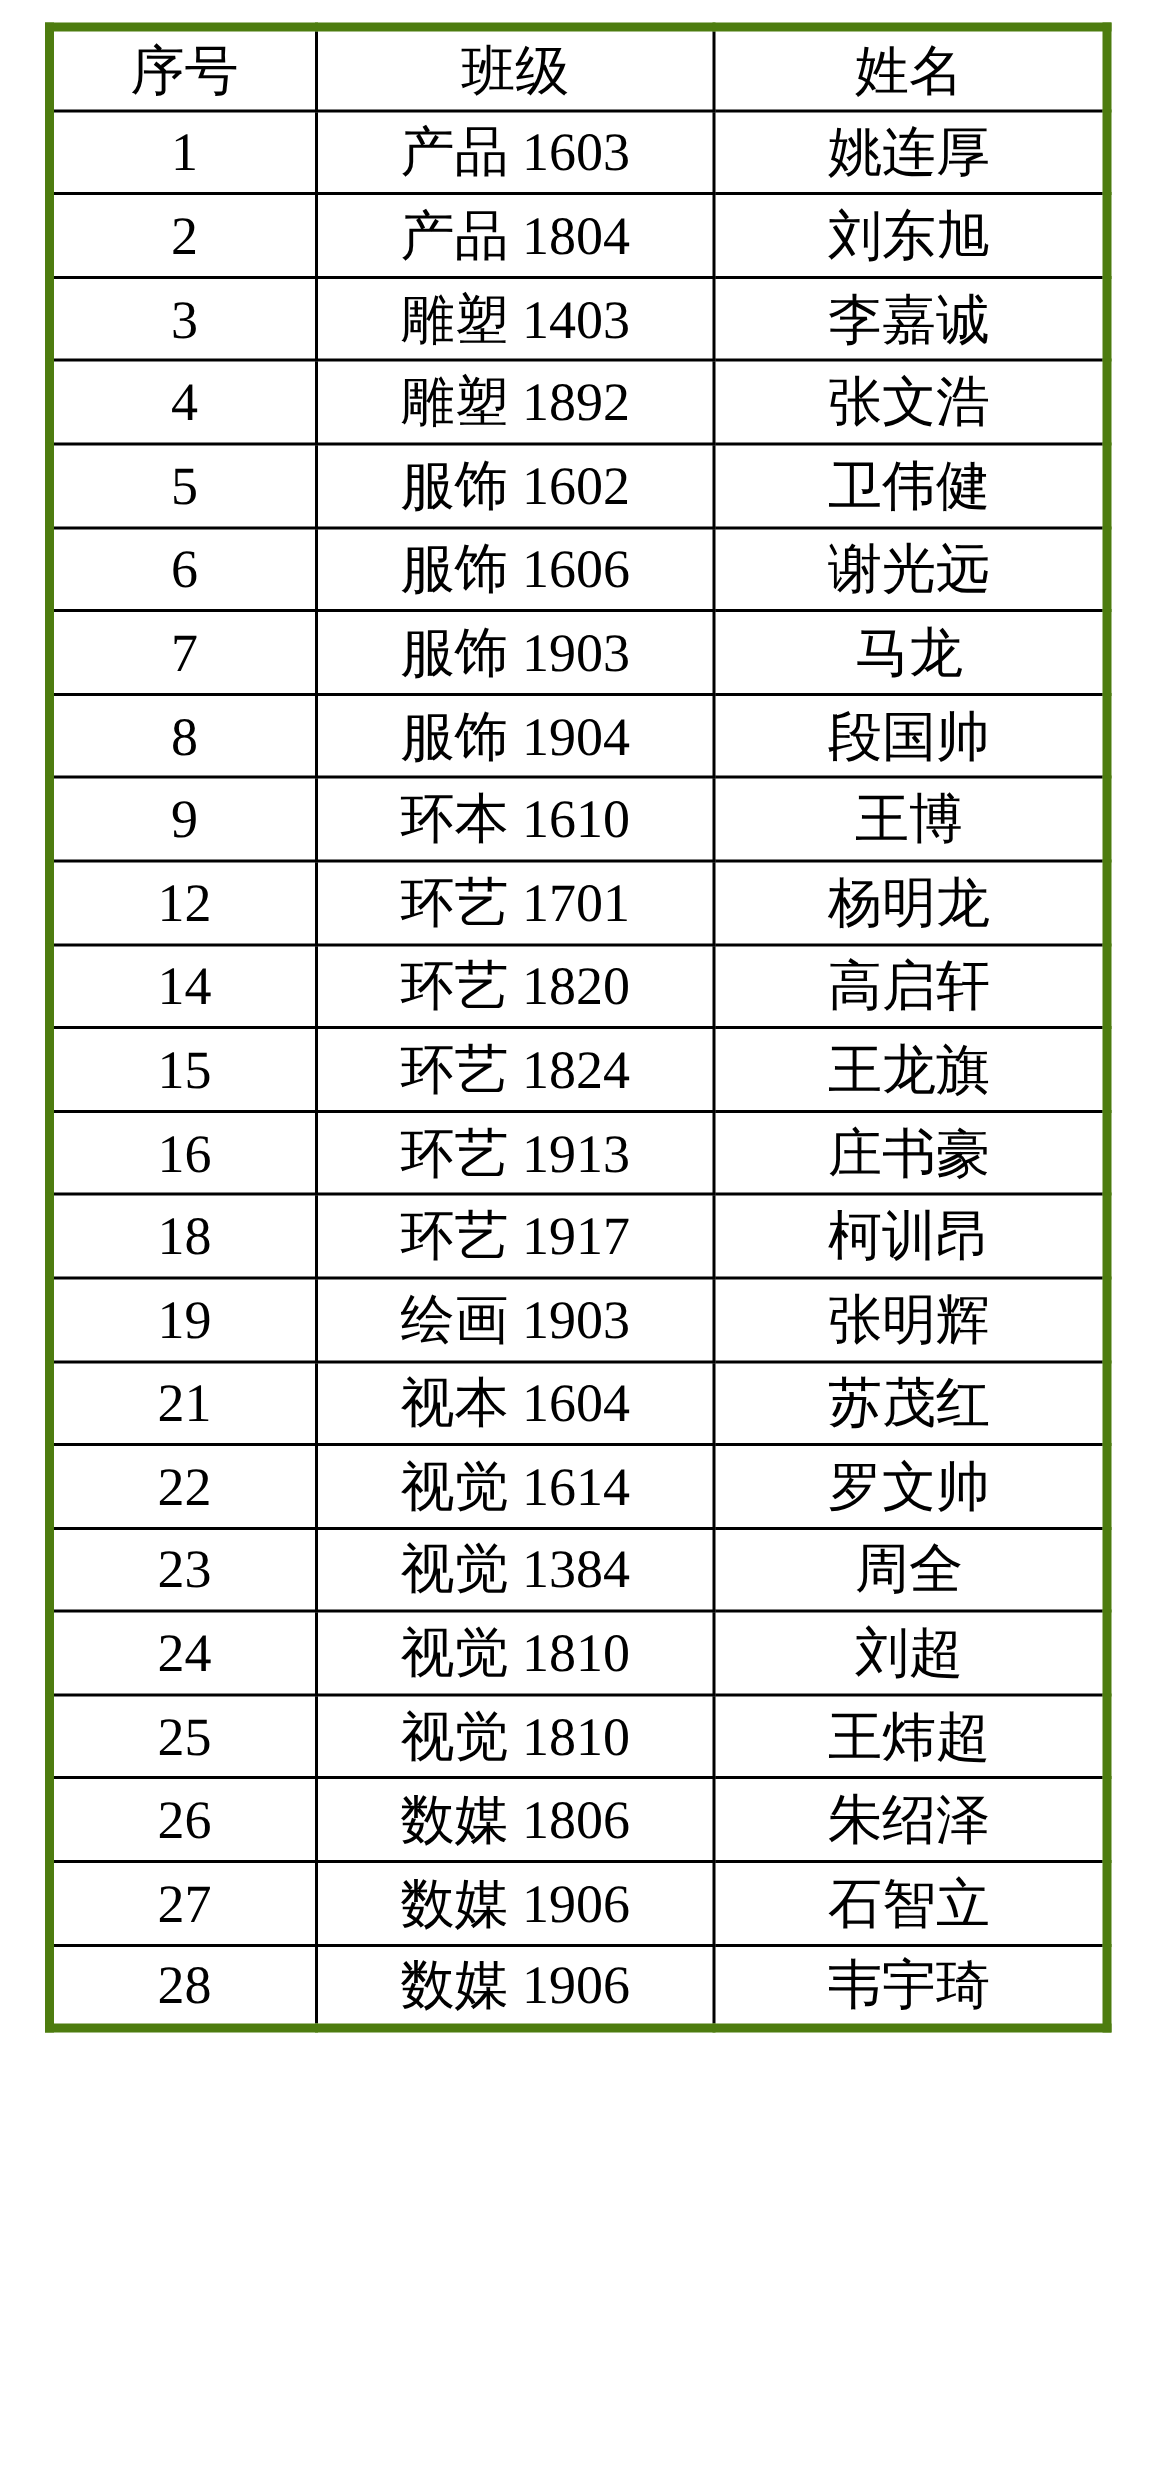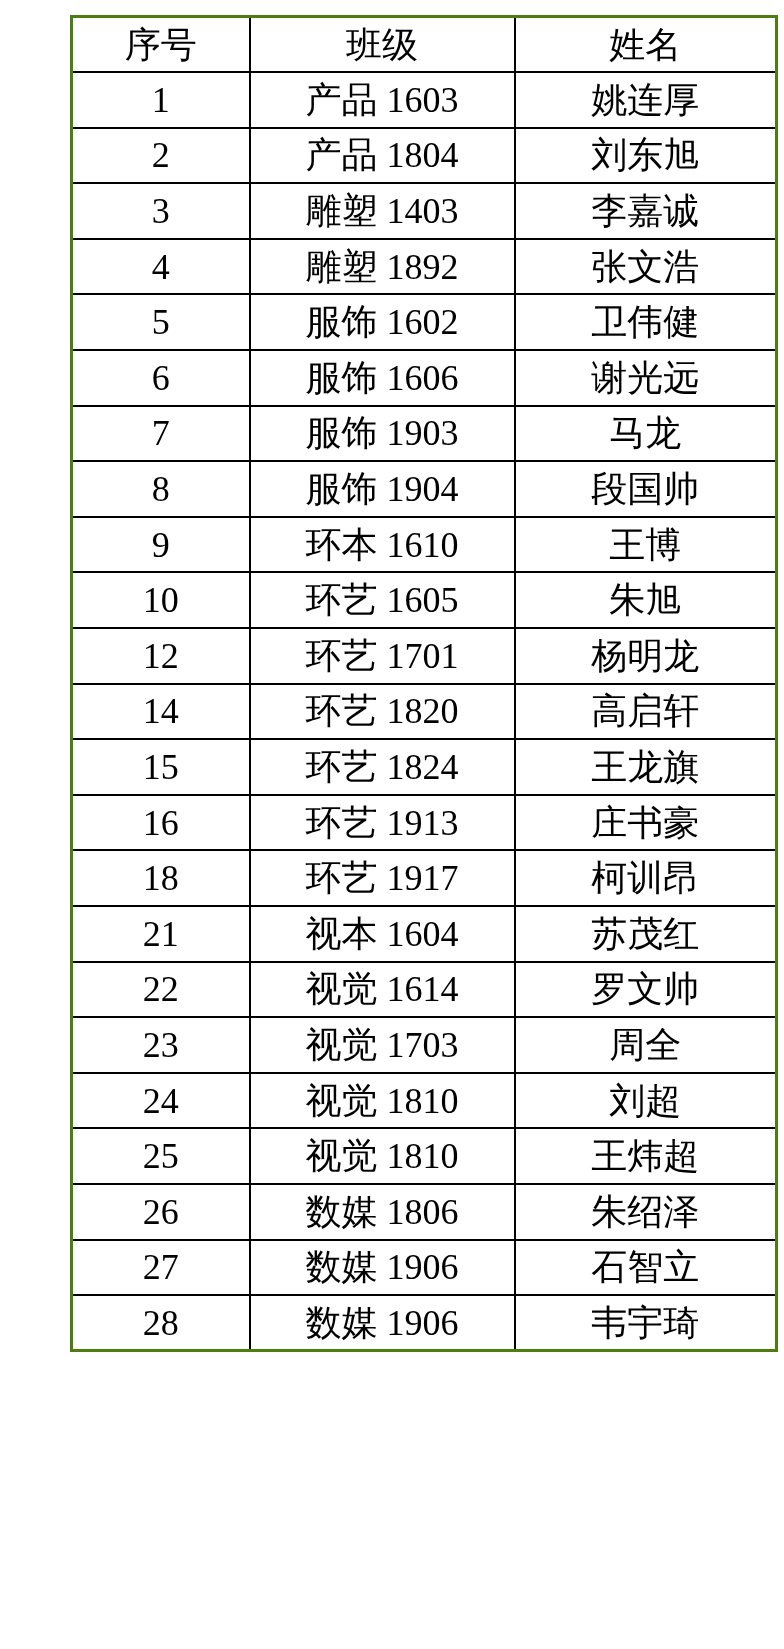--- a/index.html
+++ b/index.html
@@ -14,22 +14,21 @@
     font-family: "Liberation Serif", serif;
     color: #000000;
   }
   .roster-table {
     position: absolute;
     left: 30px;
     top: 15px;
     width: 707px;
     border-collapse: collapse;
     table-layout: fixed;
-    border: 3px solid #4d7c0f;
-    margin-left: 40px;
+    border: 6px solid #4d7c0f;
   }
   .roster-table tr {
     height: 55.6px;
   }
   .roster-table th,
   .roster-table td {
     border: 2px solid #000000;
     text-align: center;
     vertical-align: middle;
     font-size: 36px;
@@ -99,25 +98,20 @@
         <td>8</td>
         <td>服饰 1904</td>
         <td>段国帅</td>
       </tr>
       <tr>
         <td>9</td>
         <td>环本 1610</td>
         <td>王博</td>
       </tr>
       <tr>
-        <td>10</td>
-        <td>环艺 1605</td>
-        <td>朱旭</td>
-      </tr>
-      <tr>
         <td>12</td>
         <td>环艺 1701</td>
         <td>杨明龙</td>
       </tr>
       <tr>
         <td>14</td>
         <td>环艺 1820</td>
         <td>高启轩</td>
       </tr>
       <tr>
@@ -129,32 +123,37 @@
         <td>16</td>
         <td>环艺 1913</td>
         <td>庄书豪</td>
       </tr>
       <tr>
         <td>18</td>
         <td>环艺 1917</td>
         <td>柯训昂</td>
       </tr>
       <tr>
+        <td>19</td>
+        <td>绘画 1903</td>
+        <td>张明辉</td>
+      </tr>
+      <tr>
         <td>21</td>
         <td>视本 1604</td>
         <td>苏茂红</td>
       </tr>
       <tr>
         <td>22</td>
         <td>视觉 1614</td>
         <td>罗文帅</td>
       </tr>
       <tr>
         <td>23</td>
-        <td>视觉 1703</td>
+        <td>视觉 1384</td>
         <td>周全</td>
       </tr>
       <tr>
         <td>24</td>
         <td>视觉 1810</td>
         <td>刘超</td>
       </tr>
       <tr>
         <td>25</td>
         <td>视觉 1810</td>

